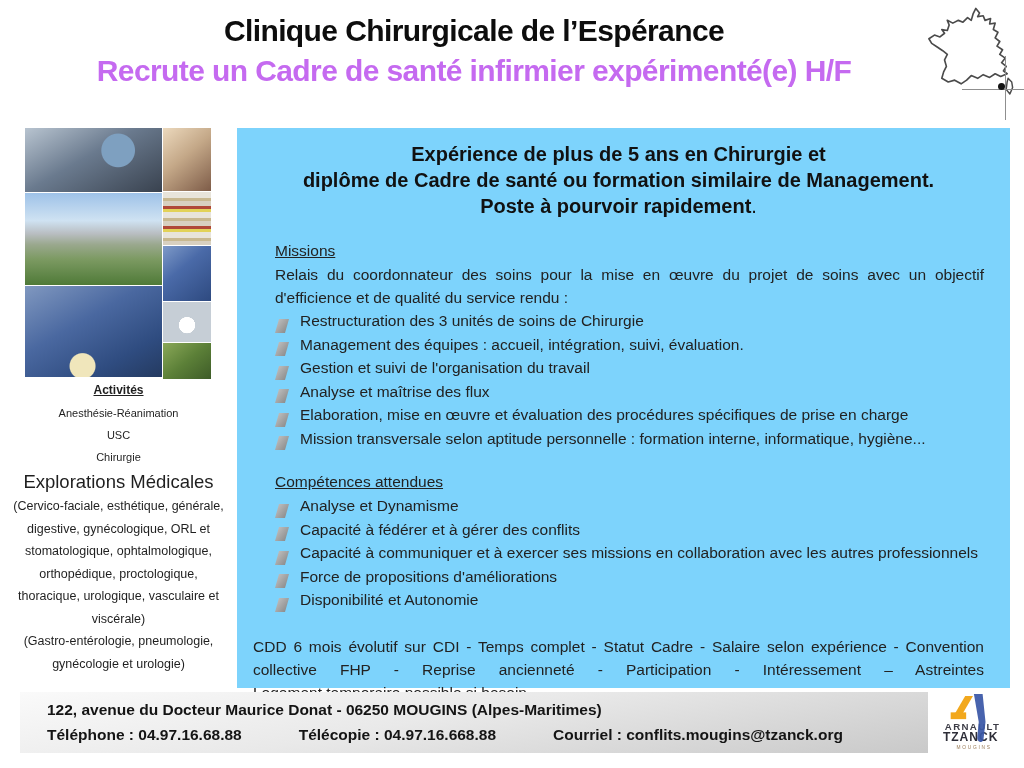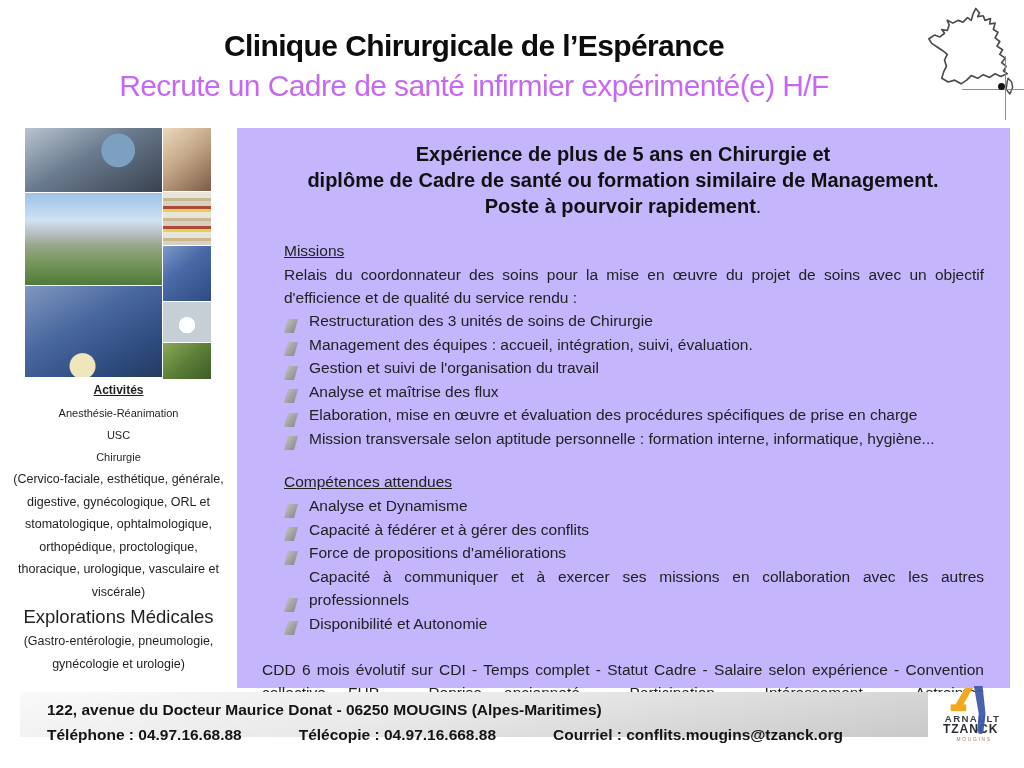--- a/index.html
+++ b/index.html
@@ -2,22 +2,22 @@
 <html><head>
 <meta charset="utf-8">
 <style>
   * { margin:0; padding:0; box-sizing:border-box; }
   html,body { width:1024px; height:768px; background:#ffffff; }
   body { font-family:"Liberation Sans", sans-serif; color:#1b1b1b; }
   .page { position:relative; width:1024px; height:768px; background:#fff; overflow:hidden; }
 
   
   .header-text { position:absolute; top:14px; left:0; width:948px; text-align:center; }
-  .title { font-size:30px; font-weight:bold; letter-spacing:-0.6px; color:#0d0d0d;margin-top:15px; }
-  .subtitle { font-size:30px; font-weight:normal; letter-spacing:-0.6px; color:#c56af0; margin-top:6px; }
+  .title { font-size:30px; font-weight:bold; letter-spacing:-0.6px; color:#0d0d0d; }
+  .subtitle { font-size:30px; font-weight:bold; letter-spacing:-0.6px; color:#c56af0; margin-top:6px; }
 
   .map-box { position:absolute; left:928px; top:4px; width:92px; height:110px; }
   .xh { position:absolute; background:#8f8f8f; }
   .xh-h { left:962px; top:89px; width:62px; height:1px; }
   .xh-v { left:1005px; top:56px; width:1px; height:64px; }
   .loc-dot { position:absolute; left:998px; top:83px; width:7px; height:7px; background:#141414; border-radius:50%; }
 
   
   .collage { position:absolute; left:25px; top:128px; width:186px; height:248px; display:flex; gap:1px; }
   .col-left  { width:137px; display:flex; flex-direction:column; gap:1px; }
@@ -33,35 +33,35 @@
   .garden { height:36px; background:linear-gradient(140deg,#8aa858 0%,#5c8038 50%,#3e5c28 100%); }
 
   .activities { position:absolute; left:0; top:383px; width:237px; text-align:center; color:#1f1f1f; }
   .act-heading { font-size:12px; font-weight:bold; text-decoration:underline; margin-bottom:5px; }
   .act-lg { font-size:11px; line-height:22px; }
   .act-sm { font-size:12.5px; line-height:22.5px; padding:0 10px; }
   .act-xl { font-size:18.5px; line-height:27px; }
 
   
   .main-panel { position:absolute; left:237px; top:128px; width:773px; height:560px;
-                background:#c4b5fd; padding:10px 26px 0 25px; }
+                background:#7dd3fc; padding:10px 26px 0 16px; }
   .intro { text-align:center; font-weight:bold; font-size:20px; line-height:26px; margin-top:3px; color:#111; }
   .intro .tail { font-weight:normal; }
   .sec { margin-top:23px;margin-left:22px; }
   .sec-heading { display:inline-block; font-size:15.5px; text-decoration:underline; margin-bottom:3px; color:#222; }
   .para { font-size:15.5px; line-height:23px; text-align:justify; color:#222; }
   .para.j { text-align-last:justify; }
   .bullet-row { display:flex; align-items:flex-end; font-size:15.5px; line-height:23.5px; color:#222; }
   .bullet-icon { flex:0 0 auto; width:10px; height:14px; margin:5px 13px 0 2px;
                  background:linear-gradient(115deg,#bcbcbc,#8d8d8d); transform:skewX(-16deg); }
   .bullet-text { flex:1; text-align:justify; }
   .cdd { margin-top:23px; }
 
   
-  .footer { position:absolute; left:20px; top:692px; width:994px; height:45px; display:flex; }
+  .footer { position:absolute; left:20px; top:692px; width:994px; height:61px; display:flex; }
   .footer-bar { flex:1; background:linear-gradient(170deg,#fafafa 0%,#e9e9e9 45%,#c9c9c9 100%);
                 padding:9px 0 0 27px; }
   .footer-address { font-size:15.5px; font-weight:bold; color:#141414; }
   .footer-contacts { display:flex; font-size:15.5px; font-weight:bold; color:#141414; margin-top:7px;gap:8px; }
   .footer-contacts .contact { margin-right:49px; }
   .logo-box { width:86px; background:#ffffff; display:flex; align-items:center; justify-content:center; }
 </style>
 </head>
 <body>
 
@@ -99,22 +99,22 @@
       </div>
   </div>
 
   <div class="activities">
     <div class="act-heading">Activités</div>
     <div>
 
     <div class="act-line act-lg">Anesthésie-Réanimation</div>
         <div class="act-line act-lg">USC</div>
         <div class="act-line act-lg">Chirurgie</div>
+        <div class="act-line act-xl">Explorations Médicales</div>
         <div class="act-line act-sm">(Cervico-faciale, esthétique, générale, digestive, gynécologique, ORL et stomatologique, ophtalmologique, orthopédique, proctologique, thoracique, urologique, vasculaire et viscérale)</div>
-        <div class="act-line act-xl">Explorations Médicales</div>
         <div class="act-line act-sm">(Gastro-entérologie, pneumologie, gynécologie et urologie)</div>
       </div>
   </div>
 
   <div class="main-panel">
 
     <div class="intro">
       <div>Expérience de plus de 5 ans en Chirurgie et</div>
       <div>diplôme de Cadre de santé ou formation similaire de Management.</div>
       <div><span>Poste à pourvoir rapidement</span><span class="tail">.</span></div>
@@ -166,26 +166,26 @@
             <span class="bullet-text">Analyse et Dynamisme</span>
           </div>
 
           <div class="bullet-row">
             <span class="bullet-icon"></span>
             <span class="bullet-text">Capacité à fédérer et à gérer des conflits</span>
           </div>
 
           <div class="bullet-row">
             <span class="bullet-icon"></span>
+            <span class="bullet-text">Capacité à communiquer et à exercer ses missions en collaboration avec les autres professionnels</span>
+          </div>
+
+          <div class="bullet-row">
+            <span class="bullet-icon"></span>
             <span class="bullet-text">Force de propositions d'améliorations</span>
-          </div>
-
-          <div class="bullet-row">
-            <span class="bullet-icon"></span>
-            <span class="bullet-text">Capacité à communiquer et à exercer ses missions en collaboration avec les autres professionnels</span>
           </div>
 
           <div class="bullet-row">
             <span class="bullet-icon"></span>
             <span class="bullet-text">Disponibilité et Autonomie</span>
           </div>
         </div>
     </div>
 
     <div class="cdd">

